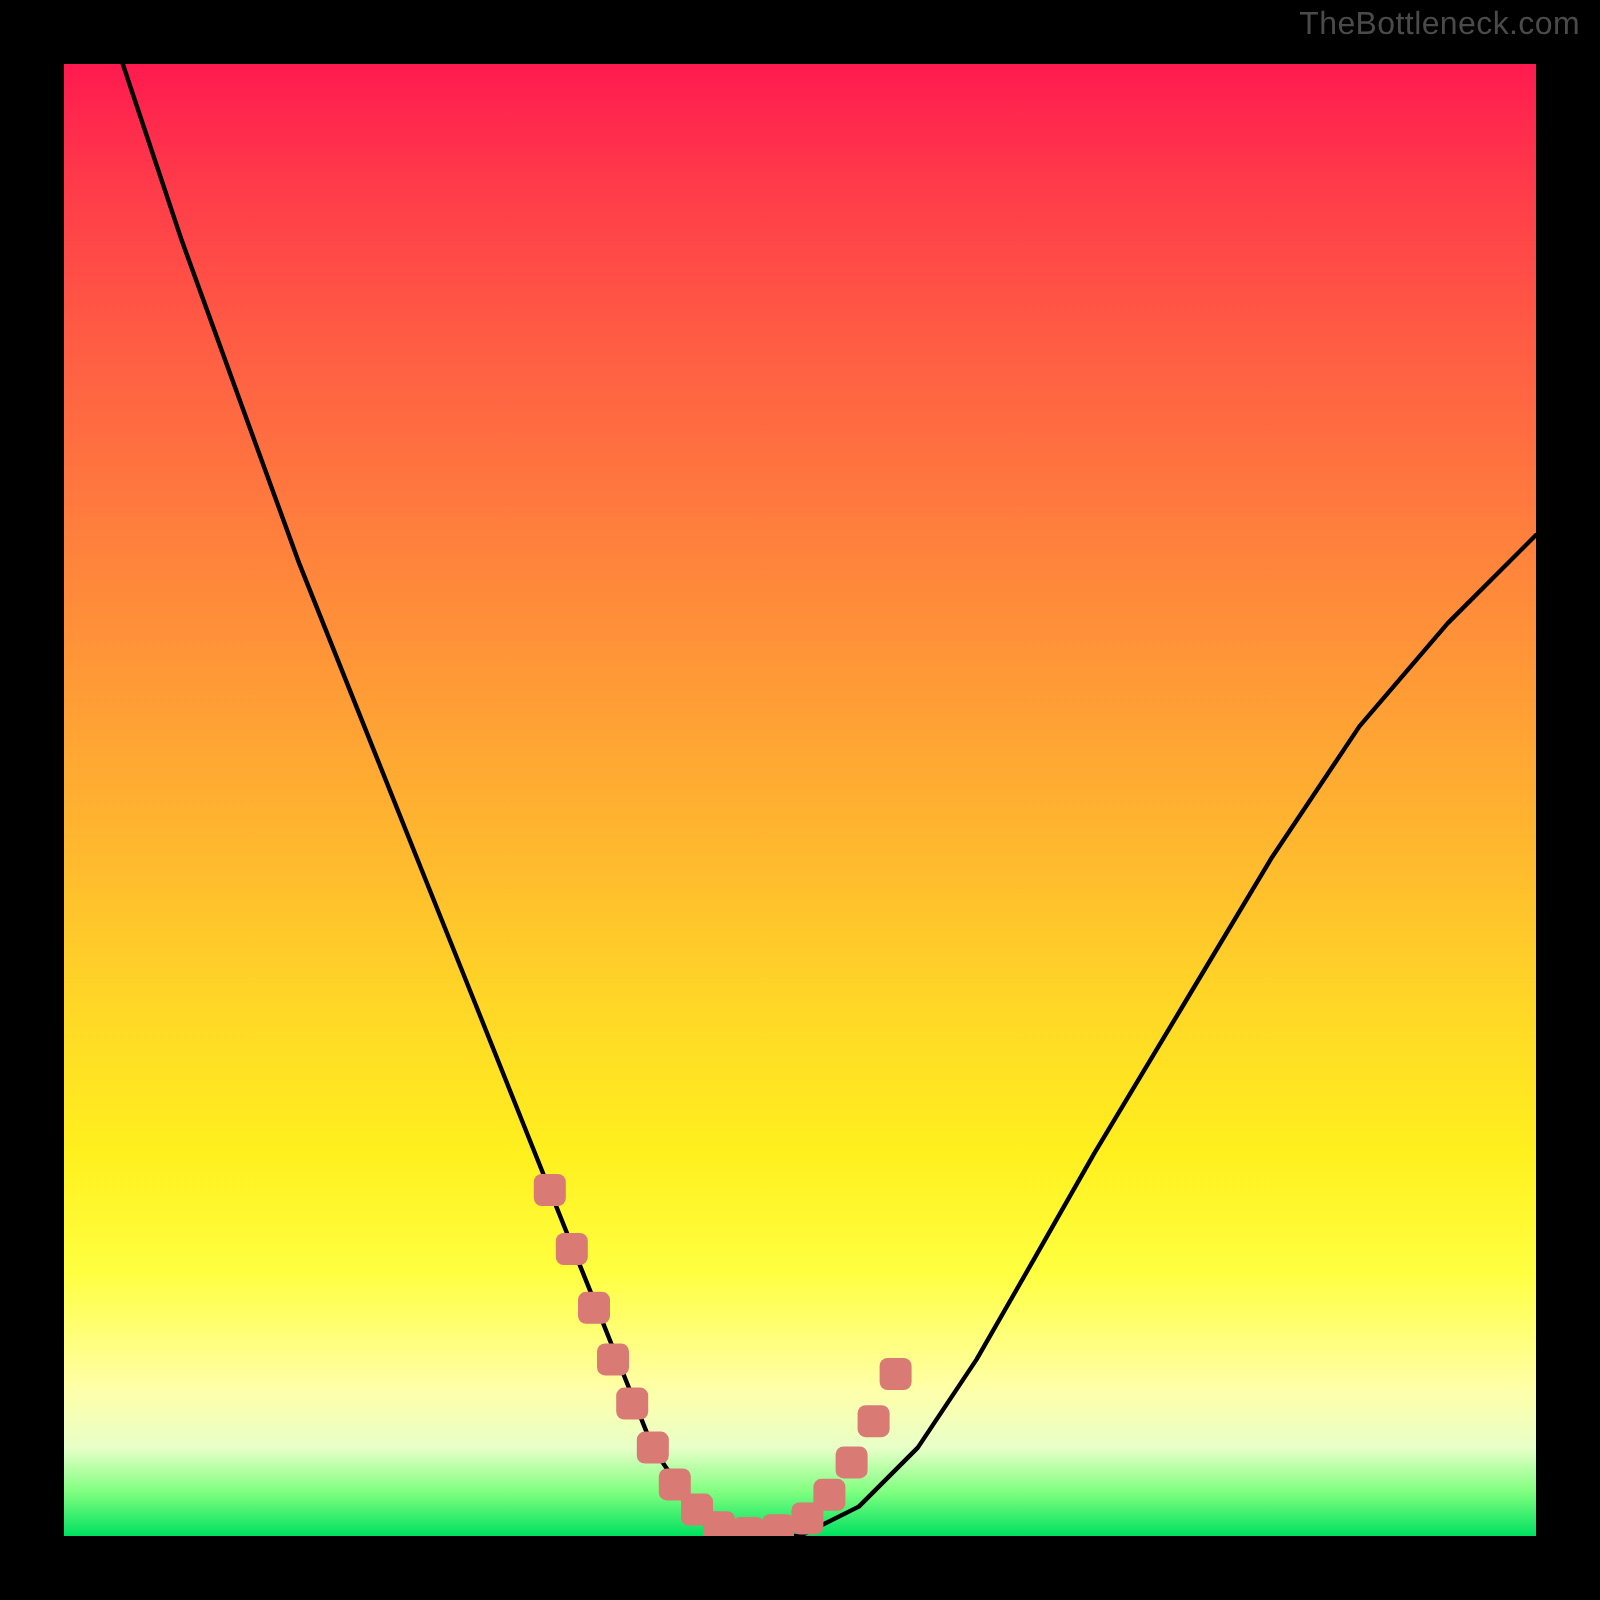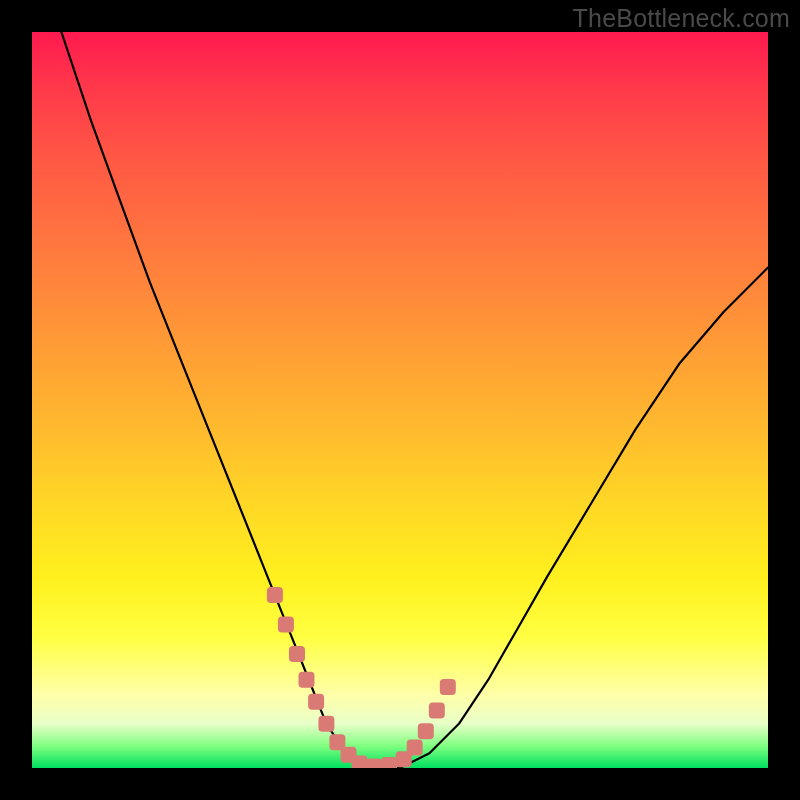--- a/index.html
+++ b/index.html
@@ -41,21 +41,21 @@
       #e8ffc8 94%,
       #80ff80 97%,
       #00e060 100%
     );
   }
   .watermark {
     position: absolute;
     top: 4px;
     right: 10px;
     color: #4a4a4a;
-    font-size: 25px;
+    font-size: 16px;
     letter-spacing: 0.2px;
     font-weight: 500;
   }
   svg.curve {
     position: absolute;
     left: 0;
     top: 0;
     width: 736px;
     height: 736px;
   }

